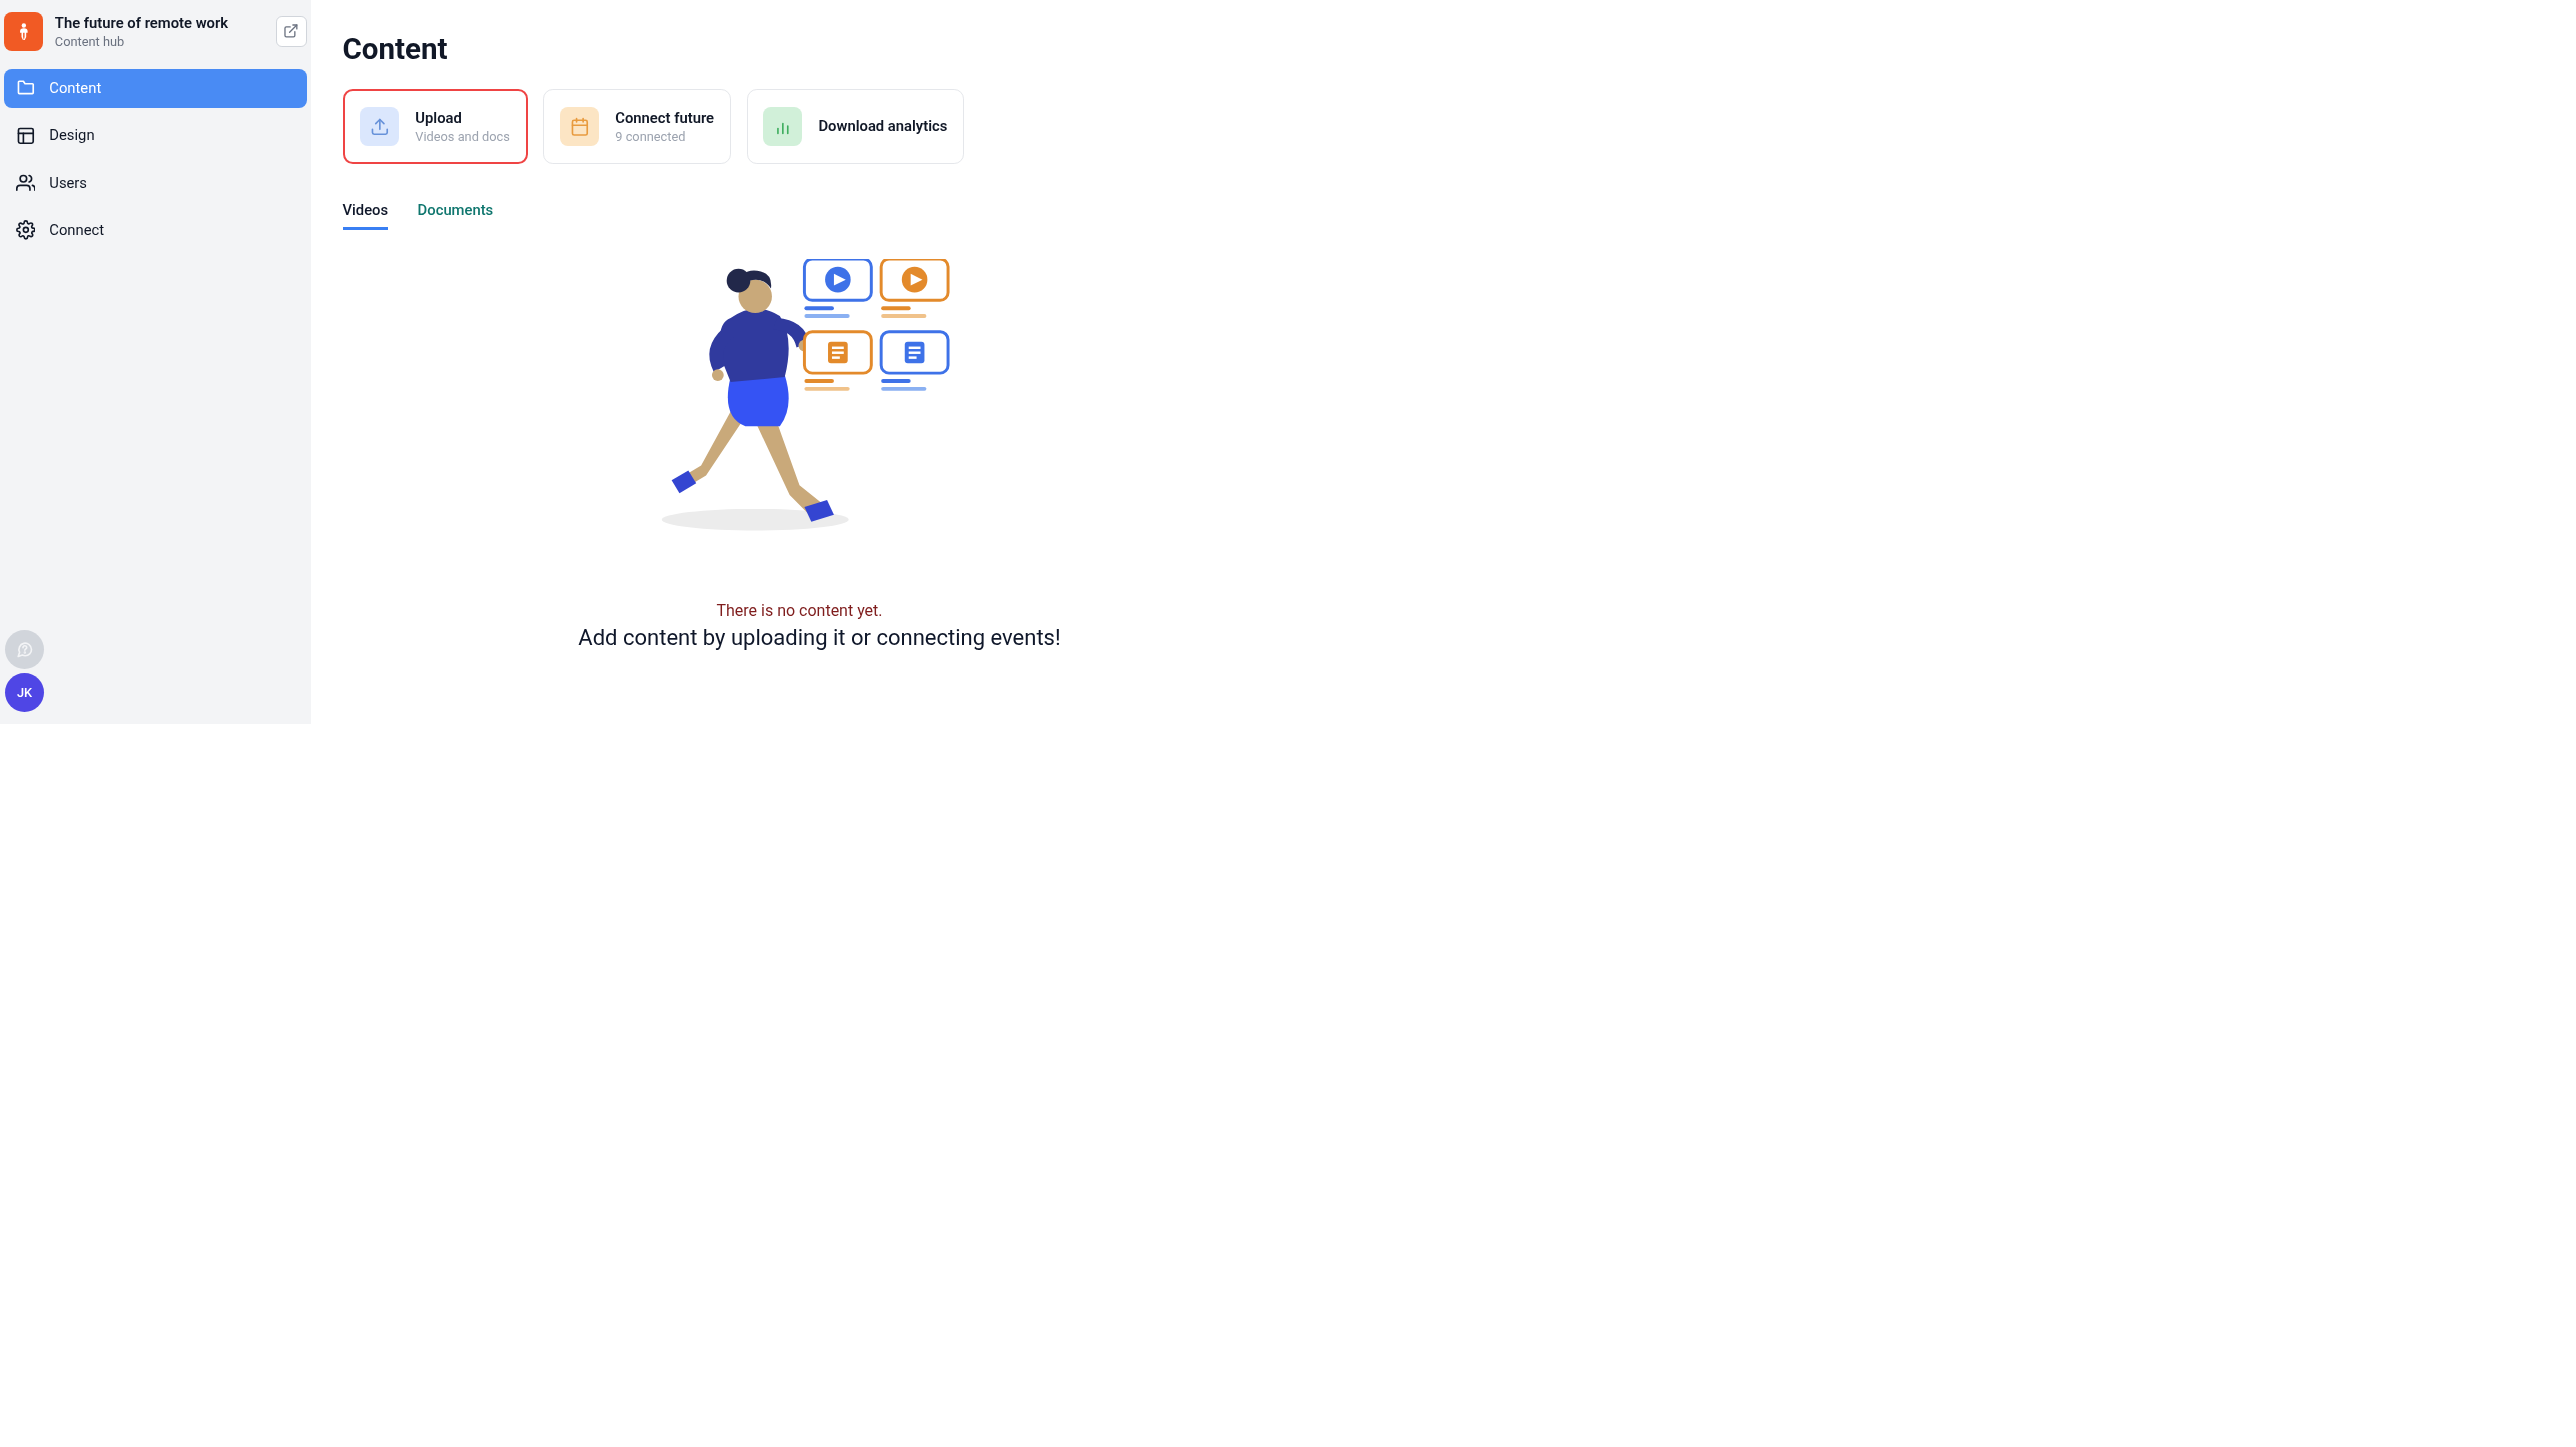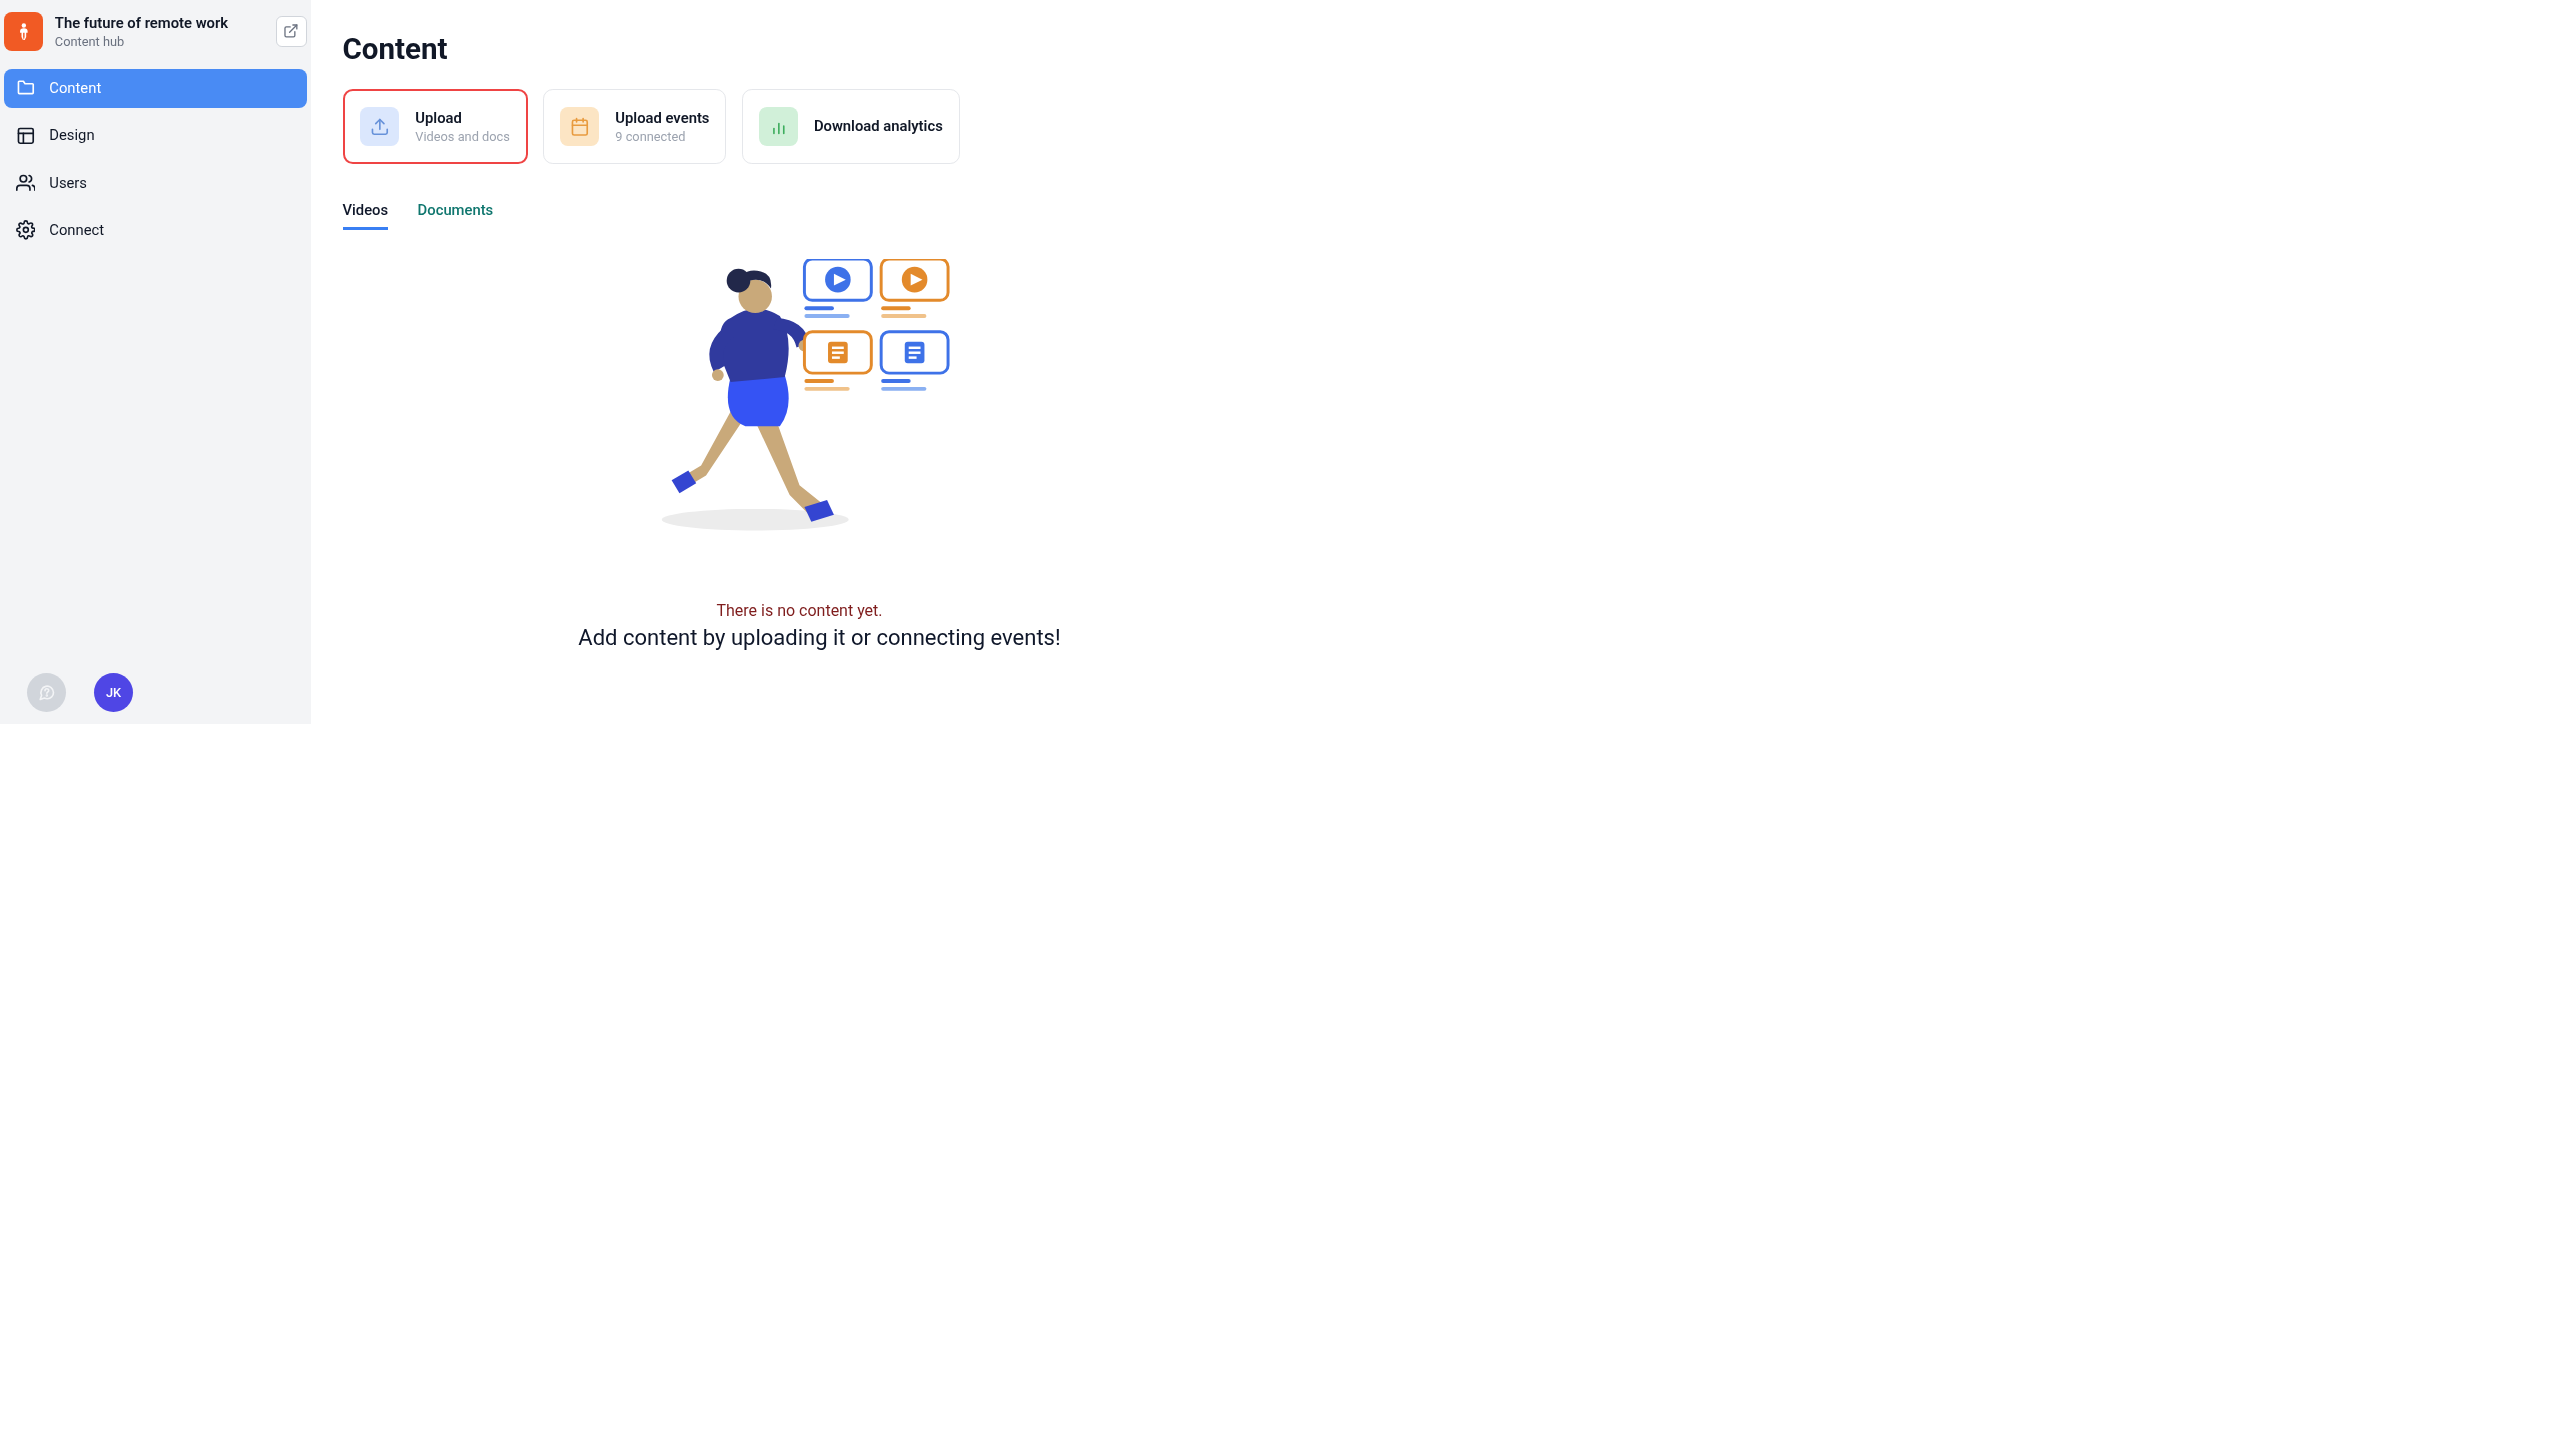--- a/index.html
+++ b/index.html
@@ -50,22 +50,22 @@
   display: flex; align-items: center; gap: 13.8px;
   padding: 9.8px 11.8px;
   border-radius: 7.9px;
   cursor: pointer;
   font-size: 14.8px;
   color: #111827;
 }
 .nav-item.active { background: #498bf4; color: #fff; }
 .nav-item .nav-icon { width: 19.7px; height: 19.7px; display:flex; align-items:center; justify-content:center; }
 .sidebar-footer {
-  position: absolute; bottom: 11.8px; left: 27px;
-  display: flex; gap: 28px;
+  position: absolute; bottom: 11.8px; left: 5px;
+  display: flex; flex-direction: column; gap: 4px;
 }
 .help-btn {
   width: 39px; height: 39px;
   background: #d1d5db;
   border-radius: 50%;
   display: flex; align-items: center; justify-content: center;
   cursor: pointer;
 }
 .avatar {
   width: 39px; height: 39px;
@@ -217,21 +217,21 @@
       <div class="card">
         <div class="card-icon orange">
           <svg width="19.7" height="19.7" viewBox="0 0 24 24" fill="none" stroke="#e89b3f" stroke-width="2" stroke-linecap="round" stroke-linejoin="round">
               <rect x="3" y="4" width="18" height="18" rx="2"></rect>
               <line x1="16" y1="2" x2="16" y2="6"></line>
               <line x1="8" y1="2" x2="8" y2="6"></line>
               <line x1="3" y1="10" x2="21" y2="10"></line>
             </svg>
         </div>
         <div class="card-text">
-          <span class="card-title">Upload events</span>
+          <span class="card-title">Connect future</span>
           <span class="card-sub">9 connected</span>
         </div>
       </div>
       <div class="card">
         <div class="card-icon green">
           <svg width="19.7" height="19.7" viewBox="0 0 24 24" fill="none" stroke="#3fae5f" stroke-width="2" stroke-linecap="round" stroke-linejoin="round">
               <line x1="6" y1="20" x2="6" y2="14"></line>
               <line x1="12" y1="20" x2="12" y2="8"></line>
               <line x1="18" y1="20" x2="18" y2="11"></line>
             </svg>

